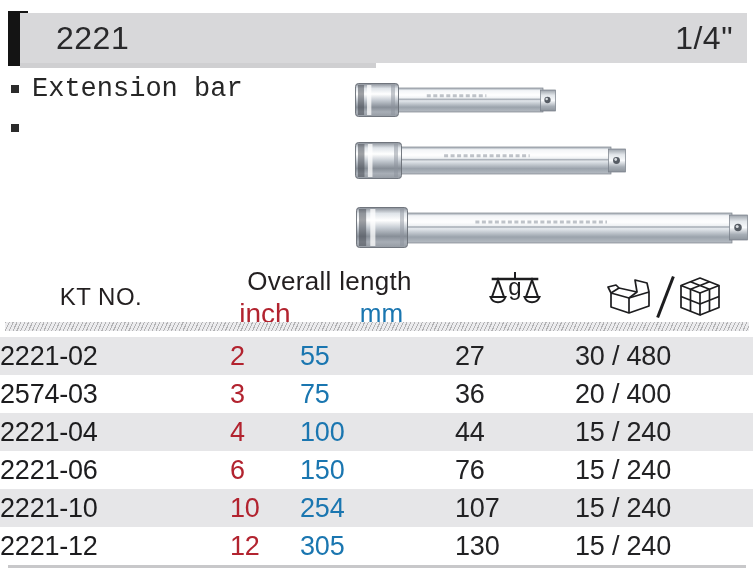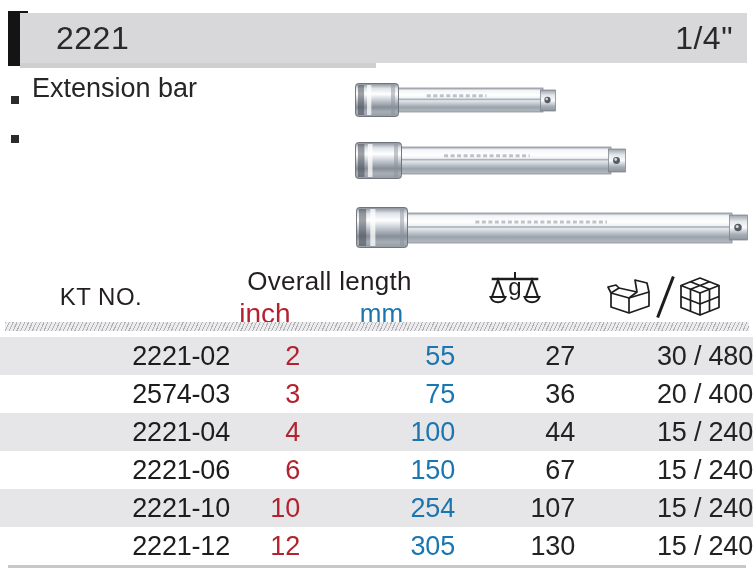--- a/index.html
+++ b/index.html
@@ -12,21 +12,21 @@
   .header-tab { position:absolute; left:8px; top:11px; width:20px; height:55px; background:#141414; }
   .header-band {
     position:absolute; left:20px; top:13px; width:727px; height:50px; background:#d8d8da;
     display:flex; align-items:center; justify-content:space-between;
     padding:0 14px 0 36px; box-sizing:border-box;
   }
   .header-model, .header-drive { font-size:32px; color:#29292b; letter-spacing:0.5px; }
   .header-shadow { position:absolute; left:20px; top:63px; width:356px; height:5px; background:#cfcfd1; }
   
   .bullet-list { position:absolute; left:11px; top:74px; }
-  .bullet-item { display:flex; align-items:flex-end; margin-bottom:9px; height:30px; }
+  .bullet-item { display:flex; align-items:center; margin-bottom:9px; height:30px;font-family:Liberation Mono, monospace; }
   .bullet-sq { width:8px; height:8px; background:#2b2b2b; margin-right:13px; flex:0 0 auto; }
   .bullet-label { font-size:27px; color:#262626; }
   
   .ext-bar { position:absolute; }
   #bar1 { left:355px; top:83px; }
   #bar2 { left:355px; top:142px; }
   #bar3 { left:356px; top:207px; }
   
   .thead {
     position:absolute; left:0; top:263px; width:753px; height:60px;
@@ -49,21 +49,21 @@
     position:absolute; left:5px; top:322px; width:744px; height:9px;
     background:repeating-linear-gradient(115deg,#b3b3b5 0px,#b3b3b5 1px,#ececee 1px,#ececee 3.5px);
   }
   
   .tbody { position:absolute; left:0; top:337px; width:753px; }
   .trow {
     display:grid; grid-template-columns:230px 70px 155px 120px 178px;
     height:38px; align-items:center;
   }
   .trow.alt { background:#e6e6e8; }
-  .cell { text-align:right; font-size:27px; letter-spacing:-0.2px; }
+  .cell { text-align:left; font-size:27px; letter-spacing:-0.2px; }
   .c-kt { color:#1c1c1e; }
   .c-inch { color:var(--accent-red,#b2232f); }
   .c-mm { color:var(--accent-blue,#1a76b0); }
   .c-wt, .c-pk { color:#222224; }
   .bottom-line { position:absolute; left:8px; top:565px; width:738px; height:3px; background:#c8c8ca; }
   .svgdefs { position:absolute; width:0; height:0; }
 </style>
 </head>
 <body>
 
@@ -222,21 +222,21 @@
       <span class="cell c-kt">2221-04</span>
       <span class="cell c-inch">4</span>
       <span class="cell c-mm">100</span>
       <span class="cell c-wt">44</span>
       <span class="cell c-pk">15 / 240</span>
     </div>
     <div class="trow">
       <span class="cell c-kt">2221-06</span>
       <span class="cell c-inch">6</span>
       <span class="cell c-mm">150</span>
-      <span class="cell c-wt">67</span>
+      <span class="cell c-wt">76</span>
       <span class="cell c-pk">15 / 240</span>
     </div>
     <div class="trow alt">
       <span class="cell c-kt">2221-10</span>
       <span class="cell c-inch">10</span>
       <span class="cell c-mm">254</span>
       <span class="cell c-wt">107</span>
       <span class="cell c-pk">15 / 240</span>
     </div>
     <div class="trow">

